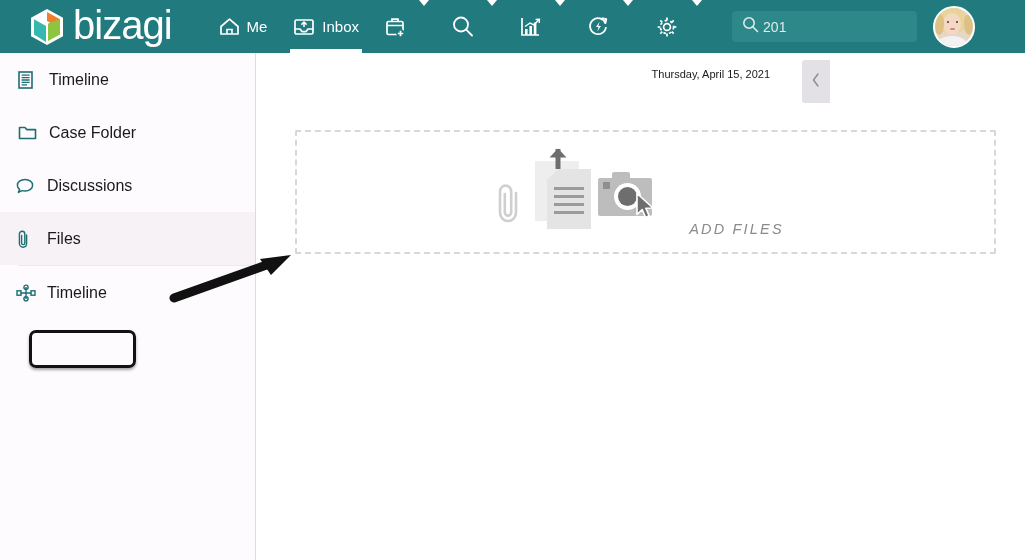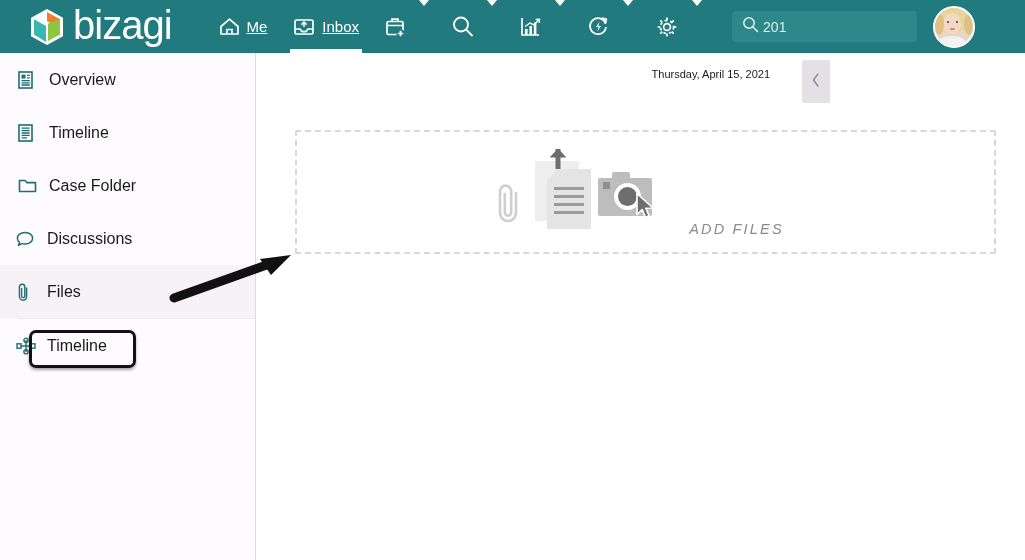--- a/index.html
+++ b/index.html
@@ -18,21 +18,21 @@
   }
   .brand{display:flex;align-items:center;margin-left:30px;}
   .brand-mark{width:34px;height:38px;position:relative;margin-right:9px;}
   .brand-text{
     color:#fff;font-size:40px;line-height:40px;letter-spacing:-1px;
     font-weight:400;position:relative;top:-2px;
   }
   .nav{display:flex;align-items:flex-start;height:53px;margin-left:34px;}
   .nav-item{
     position:relative;height:53px;display:flex;align-items:center;
-    padding:0 13px;color:#ffffff;font-size:15px;cursor:pointer;text-decoration:underline;
+    padding:0 13px;color:#ffffff;font-size:15px;cursor:pointer;
   }
   .nav-item .nv-ico{margin-right:7px;display:flex;align-items:center;}
   .nav-item.active::after{
     content:"";position:absolute;left:10px;right:10px;bottom:0;height:4px;background:#fff;
   }
   .nav-icon-btn{
     height:53px;display:flex;align-items:center;padding:0 6px 0 12px;cursor:pointer;
   }
   .caret{
     width:0;height:0;border-left:5px solid transparent;border-right:5px solid transparent;
@@ -229,30 +229,20 @@
       <div class="av-hair3"></div>
       <div class="av-eye" style="left:12px"></div>
       <div class="av-eye" style="left:21px"></div>
       <div class="av-mouth"></div>
       <div class="av-body"></div>
     </div>
   </div>
 
   <div class="sidebar">
 
-    <div class="side-item">
-      <span class="s-ico">
-        <svg width="15" height="18" viewBox="0 0 15 18">
-            <rect x="1" y="1" width="13" height="16" fill="none" stroke="#1d6f74" stroke-width="1.6"></rect>
-            <rect x="3.5" y="3.6" width="4" height="4" fill="#1d6f74"></rect>
-            <path d="M9 4.4 L11.8 4.4 M9 6.8 L11.8 6.8 M3.5 9.6 L11.8 9.6 M3.5 11.8 L11.8 11.8 M3.5 14 L11.8 14" stroke="#1d6f74" stroke-width="1.3"></path>
-          </svg>
-      </span>
-      <span>Overview</span>
-    </div>
 
     <div class="side-item">
       <span class="s-ico">
         <svg width="15" height="18" viewBox="0 0 15 18">
             <rect x="1" y="1" width="13" height="16" fill="none" stroke="#1d6f74" stroke-width="1.6"></rect>
             <path d="M3.6 4.2 L11.6 4.2 M3.6 6.6 L11.6 6.6 M3.6 9 L11.6 9 M3.6 11.4 L11.6 11.4 M3.6 13.8 L9 13.8" stroke="#1d6f74" stroke-width="1.3"></path>
           </svg>
       </span>
       <span>Timeline</span>
     </div>

